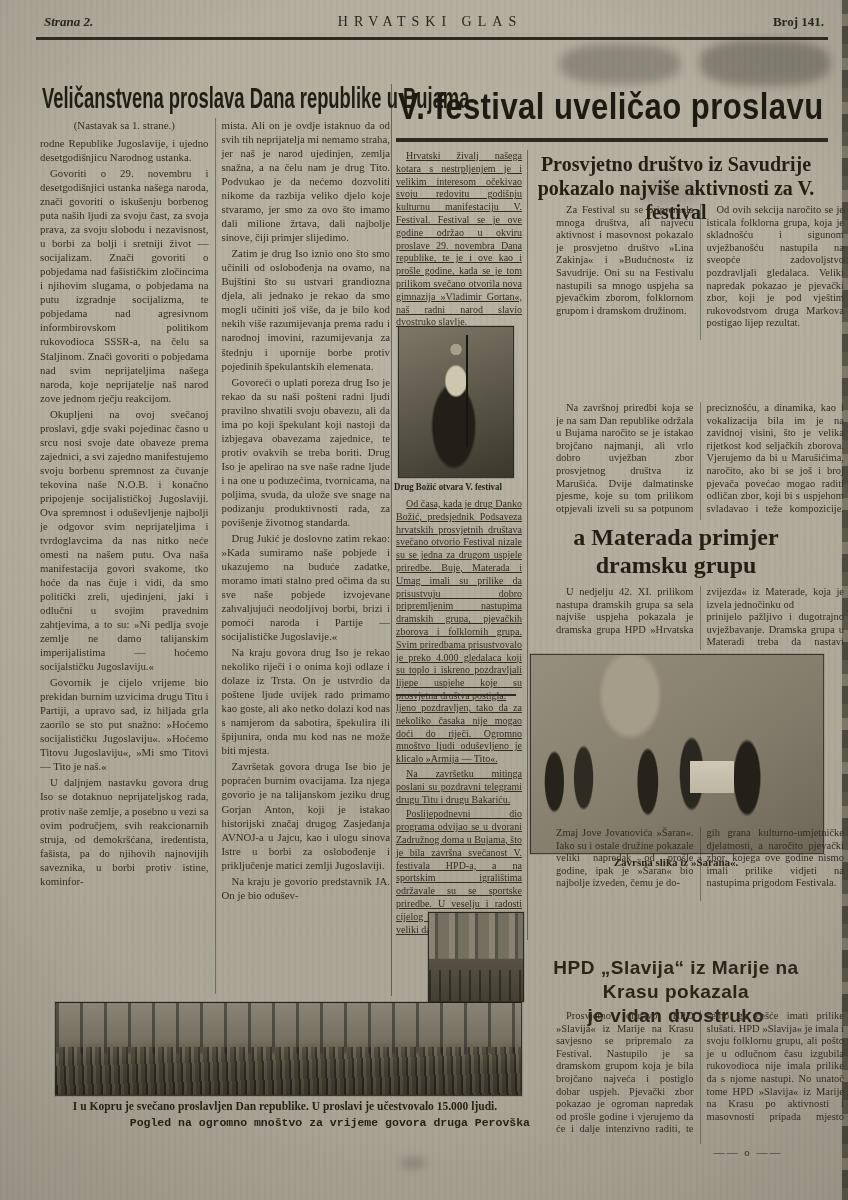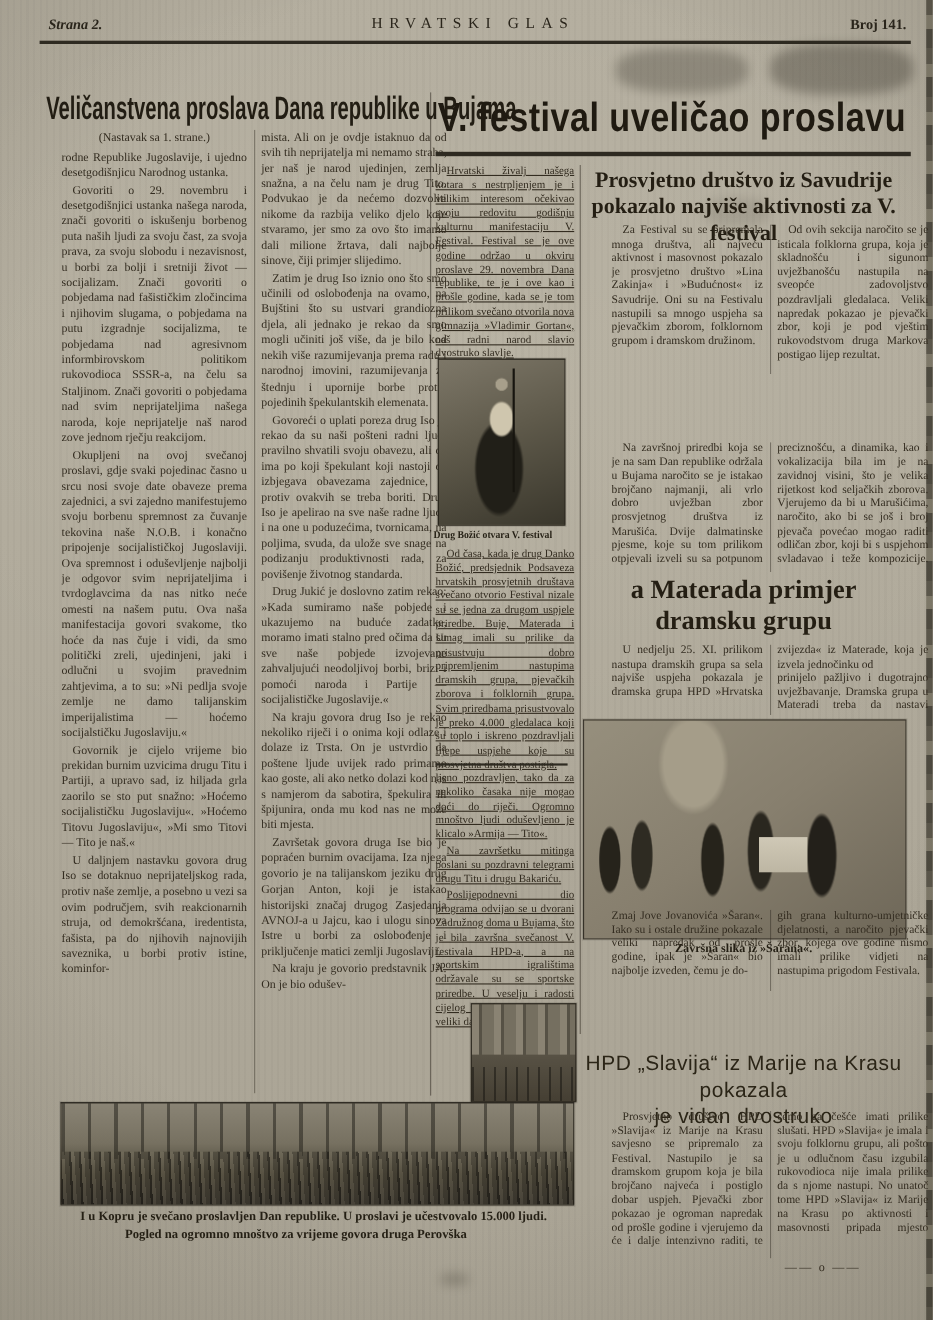--- a/index.html
+++ b/index.html
@@ -16,25 +16,25 @@
   .abs{position:absolute;}
   .rule{background:#2e2a21;}
   .vrule{width:1px;background:rgba(45,40,31,.55);}
   .hdr{font:700 13px/1 "Liberation Serif",serif;color:#2a251b;}
   .masthead{font:400 14px/1 "Liberation Serif",serif;letter-spacing:6px;color:#2a251b;}
   .left-head{font:700 23px/1 "Liberation Sans",sans-serif;color:#221d13;
     transform:scale(.80,1.28);transform-origin:left top;white-space:nowrap;}
   .big-head{font:700 37px/1 "Liberation Sans",sans-serif;color:#1f1a11;letter-spacing:.5px;
     transform:scaleX(.84);transform-origin:left top;white-space:nowrap;}
   .serif-head{font-family:"Liberation Serif",serif;font-weight:700;text-align:center;color:#241e13;}
-  .sans-head{font-family:"Liberation Sans",sans-serif;font-weight:400;text-align:center;color:#2b2517;letter-spacing:.5px;}
+  .sans-head{font-family:"Liberation Sans",sans-serif;font-weight:700;text-align:center;color:#2b2517;letter-spacing:.5px;}
   .body-cols{column-count:2;column-gap:13px;column-rule:1px solid rgba(45,40,31,.45);
     text-align:justify;overflow:hidden;}
   .bt{font-size:10.5px;line-height:1.2;margin-left:24px;}
-  .bt-left{font-size:10.8px;line-height:1.3;margin-left:16px;}
+  .bt-left{font-size:10.8px;line-height:1.3;}
   .bt-mid{font-size:10px;line-height:1.28;text-align:justify;text-decoration:underline;}
   p{margin:0;padding:0;}
   p.ind{text-indent:10px;}
   p.sp{margin-top:2px;}
   .note{text-align:center;margin-bottom:4px;text-indent:0;}
   .photo{border:1px solid rgba(28,25,18,.7);box-shadow:0 0 0 1px rgba(28,25,18,.12);}
   .cap{font-weight:700;color:#241f14;}
   .endmark{text-align:center;font-size:11px;letter-spacing:2px;color:#332c20;}
   .smudge{filter:blur(5px);background:#2a261d;border-radius:40%;}
   .edge-strip{
@@ -110,21 +110,21 @@
     <p class="ind">Za Festival su se pripremala mnoga društva, ali najveću aktivnost i masovnost pokazalo je prosvjetno društvo »Lina Zakinja« i »Budućnost« iz Savudrije. Oni su na Festivalu nastupili sa mnogo uspjeha sa pjevačkim zborom, folklornom grupom i dramskom družinom.</p>
     <p class="ind sp">Od ovih sekcija naročito se je isticala folklorna grupa, koja je skladnošću i sigunom uvježbanošću nastupila na sveopće zadovoljstvo pozdravljali gledalaca. Veliki napredak pokazao je pjevački zbor, koji je pod vještim rukovodstvom druga Markova postigao lijep rezultat.</p>
   </div>
 
   <div class="abs body-cols bt" style="left:532px;top:402px;width:288px;height:118px;">
     <p class="ind">Na završnoj priredbi koja se je na sam Dan republike održala u Bujama naročito se je istakao brojčano najmanji, ali vrlo dobro uvježban zbor prosvjetnog društva iz Marušića. Dvije dalmatinske pjesme, koje su tom prilikom otpjevali izveli su sa potpunom preciznošću, a dinamika, kao i vokalizacija bila im je na zavidnoj visini, što je velika rijetkost kod seljačkih zborova. Vjerujemo da bi u Marušićima, naročito, ako bi se još i broj pjevača povećao mogao raditi odličan zbor, koji bi s uspjehom svladavao i teže kompozicije. Ovo je ponovo veliki uspjeh zborovođe druga Mladena Markova.</p>
   </div>
 
   <div class="abs serif-head" style="left:530px;top:524px;width:292px;font-size:24px;line-height:1.15;">a Materada primjer dramsku grupu</div>
   <div class="abs body-cols bt" style="left:532px;top:586px;width:288px;height:64px;">
-    <p class="ind">U nedjelju 25. XI. prilikom nastupa dramskih grupa sa sela najviše uspjeha pokazala je dramska grupa HPD »Hrvatska zvijezda« iz Materade, koja je izvela jednočinku od</p>
+    <p class="ind">U nedjelju 42. XI. prilikom nastupa dramskih grupa sa sela najviše uspjeha pokazala je dramska grupa HPD »Hrvatska zvijezda« iz Materade, koja je izvela jednočinku od</p>
     <p>prinijelo pažljivo i dugotrajno uvježbavanje. Dramska grupa u Materadi treba da nastavi ovakvim uspješnim radom, samo smo mišljenja da u Materadi ima uslova za rad i dru-</p>
   </div>
   <div class="abs photo" style="left:530px;top:654px;width:292px;height:198px;
       background:
         linear-gradient(#cfc8b6,#bdb6a3) 64% 64%/44px 32px no-repeat,
         radial-gradient(ellipse 13px 40px at 8% 64%, #26231b 0 70%, rgba(0,0,0,0) 78%),
         radial-gradient(ellipse 13px 42px at 18% 62%, #2e2b22 0 70%, rgba(0,0,0,0) 78%),
         radial-gradient(ellipse 14px 44px at 40% 64%, #26231b 0 70%, rgba(0,0,0,0) 78%),
         radial-gradient(ellipse 16px 48px at 55% 60%, #2a271f 0 70%, rgba(0,0,0,0) 78%),
         radial-gradient(ellipse 18px 50px at 74% 62%, #23201a 0 70%, rgba(0,0,0,0) 78%),
@@ -144,16 +144,16 @@
     <p class="ind">Prosvjetno društvo HPD »Slavija« iz Marije na Krasu savjesno se pripremalo za Festival. Nastupilo je sa dramskom grupom koja je bila brojčano najveća i postiglo dobar uspjeh. Pjevački zbor pokazao je ogroman napredak od prošle godine i vjerujemo da će i dalje intenzivno raditi, te ćemo ga češće imati prilike slušati. HPD »Slavija« je imala i svoju folklornu grupu, ali pošto je u odlučnom času izgubila rukovodioca nije imala prilike da s njome nastupi. No unatoč tome HPD »Slavija« iz Marije na Krasu po aktivnosti i masovnosti pripada mjesto odmah uz Savudriju i to je njihov veliki uspjeh.</p>
   </div>
   <div class="abs endmark" style="left:676px;top:1146px;width:144px;">—— o ——</div>
 
   <div class="abs photo" style="left:55px;top:1002px;width:465px;height:92px;
       background:
         repeating-linear-gradient(87deg, rgba(20,18,14,.55) 0 2px, rgba(125,118,100,.25) 2px 5px, rgba(60,56,46,.5) 5px 9px) 0 100%/100% 52% no-repeat,
         repeating-linear-gradient(90deg, rgba(30,28,22,.5) 0 3px, rgba(0,0,0,0) 3px 24px) 0 0/100% 55% no-repeat,
         linear-gradient(#8a8475 0%, #767060 40%, #4a4537 70%, #35312a 100%);"></div>
   <div class="abs cap" style="left:40px;top:1100px;width:490px;font-size:11.5px;text-align:center;">I u Kopru je svečano proslavljen Dan republike. U proslavi je učestvovalo 15.000 ljudi.</div>
-  <div class="abs cap" style="left:24px;top:1116px;width:490px;font-size:11.5px;text-align:center;">Pogled na ogromno mnoštvo za vrijeme govora druga Perovška</div>
+  <div class="abs cap" style="left:40px;top:1116px;width:490px;font-size:11.5px;text-align:right;font-family:Liberation Mono, monospace;">Pogled na ogromno mnoštvo za vrijeme govora druga Perovška</div>
 
   <div class="abs smudge" style="left:400px;top:1158px;width:26px;height:10px;opacity:.25;"></div>
 </div>
 
 </body></html>

